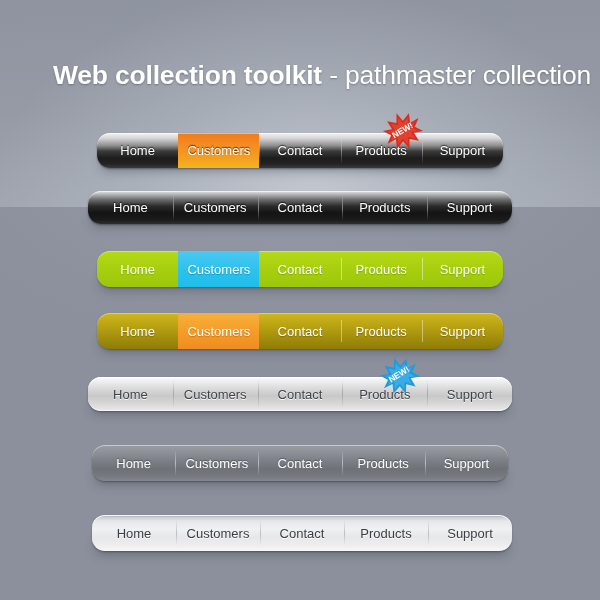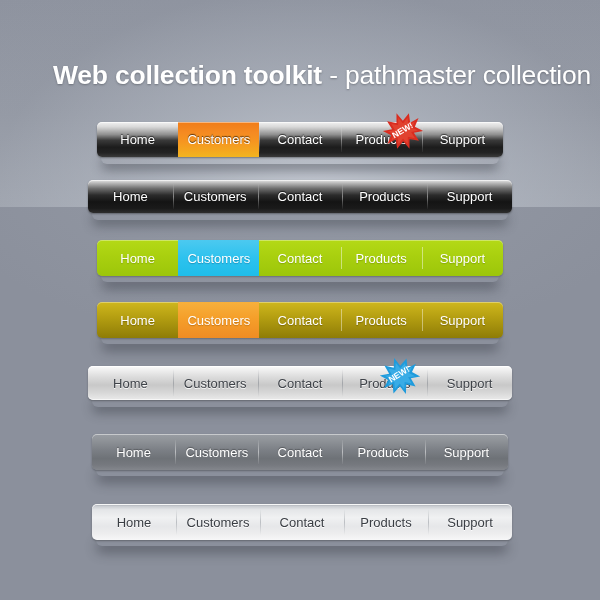--- a/index.html
+++ b/index.html
@@ -65,23 +65,24 @@
     display: flex;
     align-items: stretch;
     border-radius: 5px;
     overflow: visible;
   }
   .navbar .inner {
     display: flex;
     align-items: flex-end;
     width: 100%;
     height: 100%;
-    border-radius: 5px;
+    border-radius: 13px;
     overflow: hidden;
     position: relative;
+    margin-top: 11px;
   }
   .navbar .item {
     flex: 1 1 0;
     display: flex;
     align-items: center;
     justify-content: center;
     font-size: 13px;
     line-height: 1;
     position: relative;
     white-space: nowrap;

